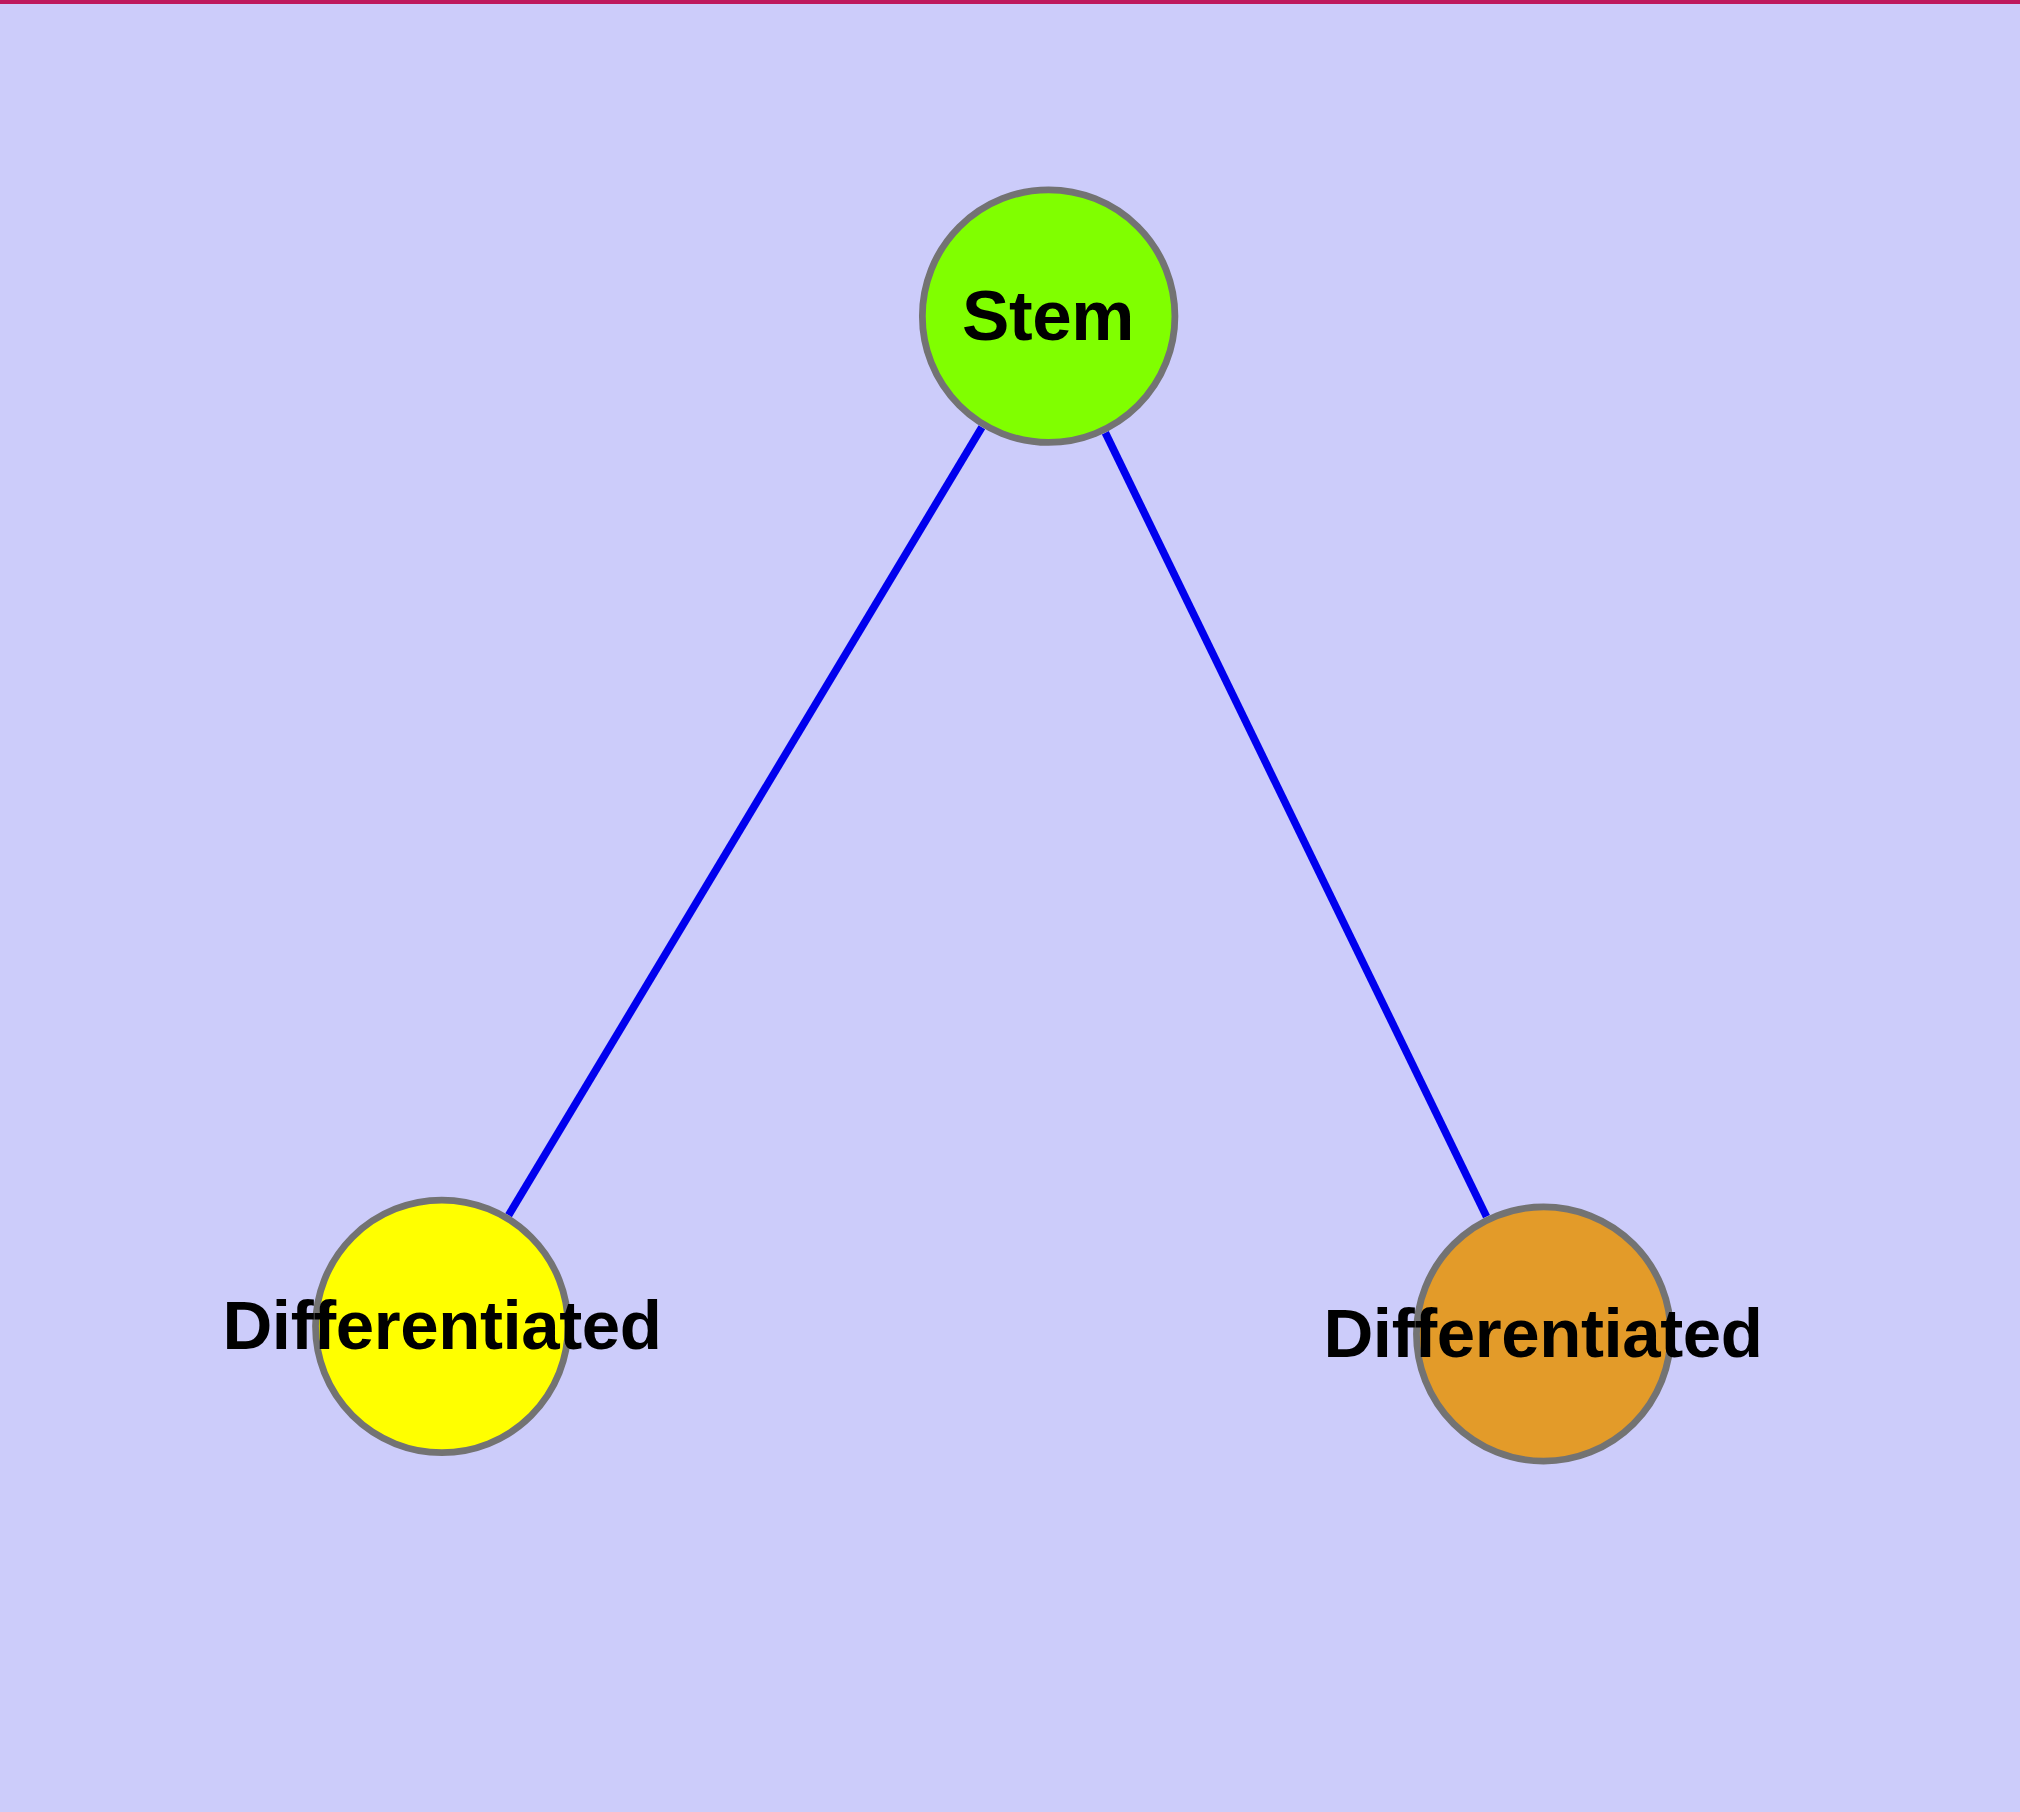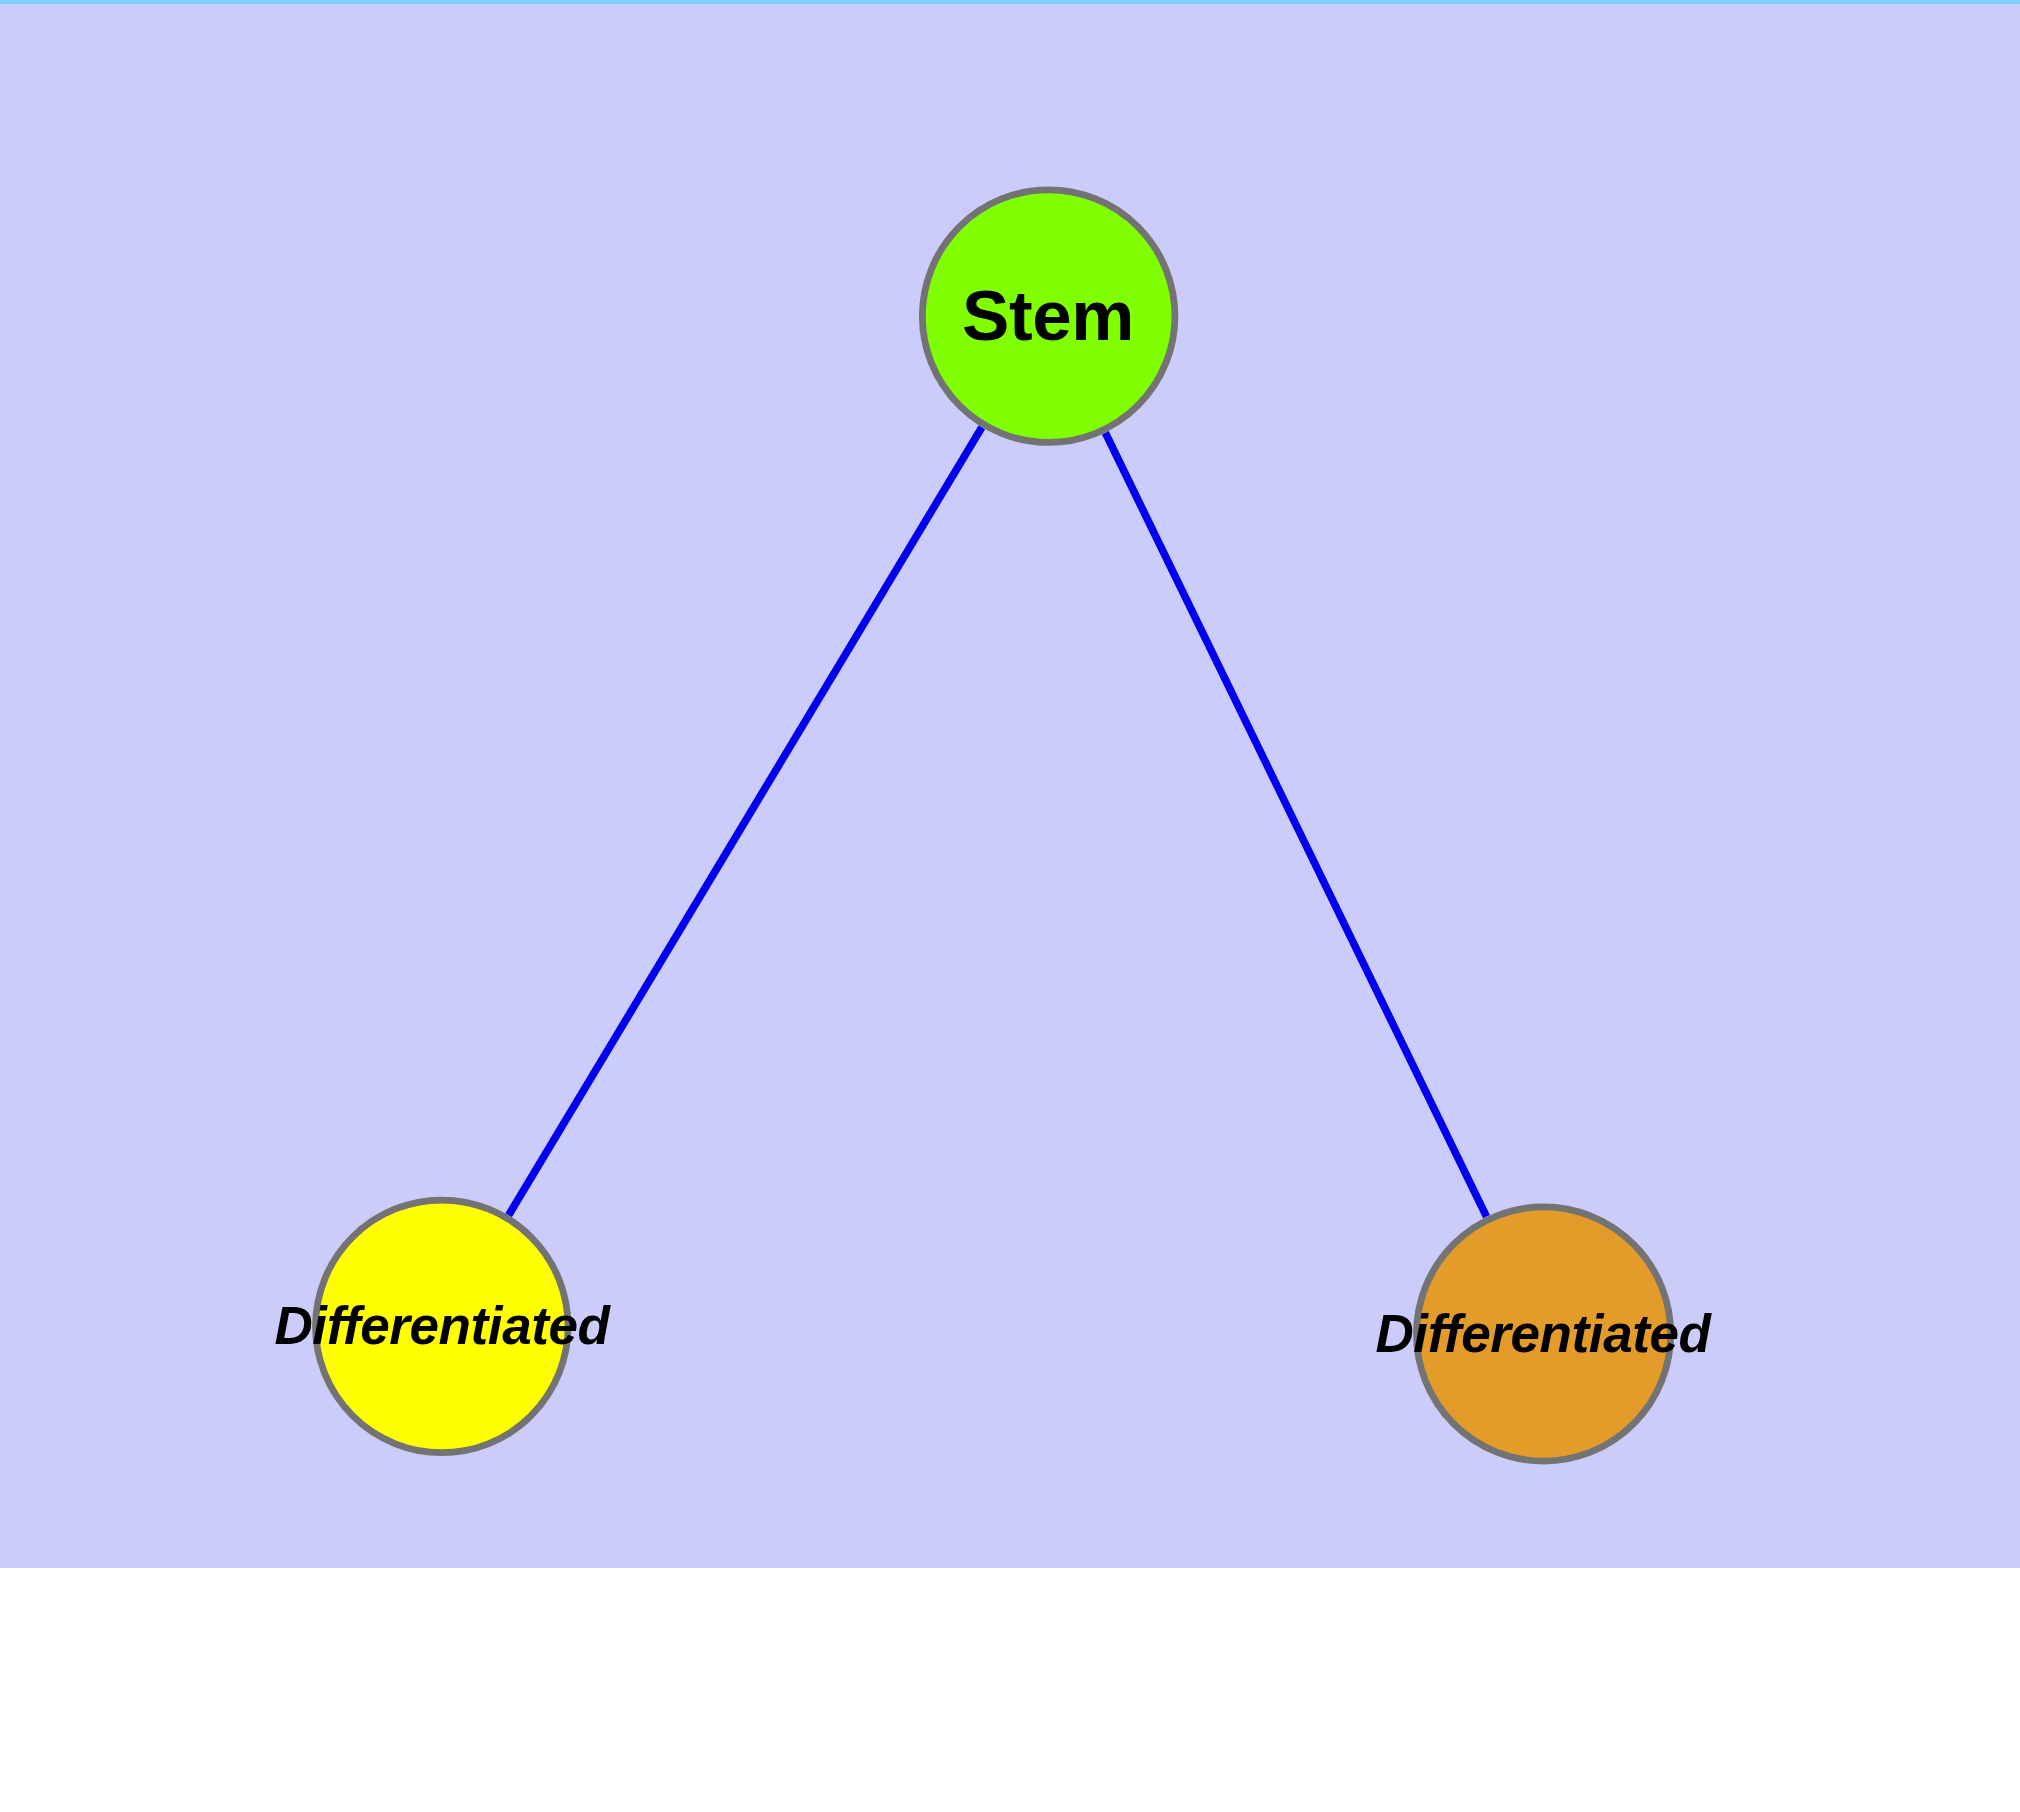--- a/index.html
+++ b/index.html
@@ -4,22 +4,22 @@
 <title>Cell differentiation graph</title>
 <style>
   html, body {
     margin: 0;
     padding: 0;
     background: #ffffff;
   }
   #canvas {
     position: relative;
     width: 2021px;
-    height: 1568px;
-    background: #7dd3fc;
+    height: 1812px;
+    background: #be185d;
     overflow: hidden;
     font-family: "Liberation Sans", sans-serif;
   }
   #plot-area {
     position: absolute;
     left: 0;
     top: 4.2px;
     width: 2021px;
     height: 1808px;
     background: #ccccfa;
@@ -41,22 +41,21 @@
     line-height: 1.08;
     white-space: pre;
     transform: translate(-50%, -50%);
     pointer-events: none;
     letter-spacing: -0.4px;
   }
   .label-stem {
     font-size: 71px;
   }
   .label-diff {
-    font-size: 53px;
-    font-style: italic;
+    font-size: 69px;
   }
 </style>
 </head>
 <body>
 
 <div id="canvas">
 
   <div id="plot-area"></div>
 
   <svg id="graph-svg" viewBox="0 0 2384 2138" xmlns="http://www.w3.org/2000/svg">

